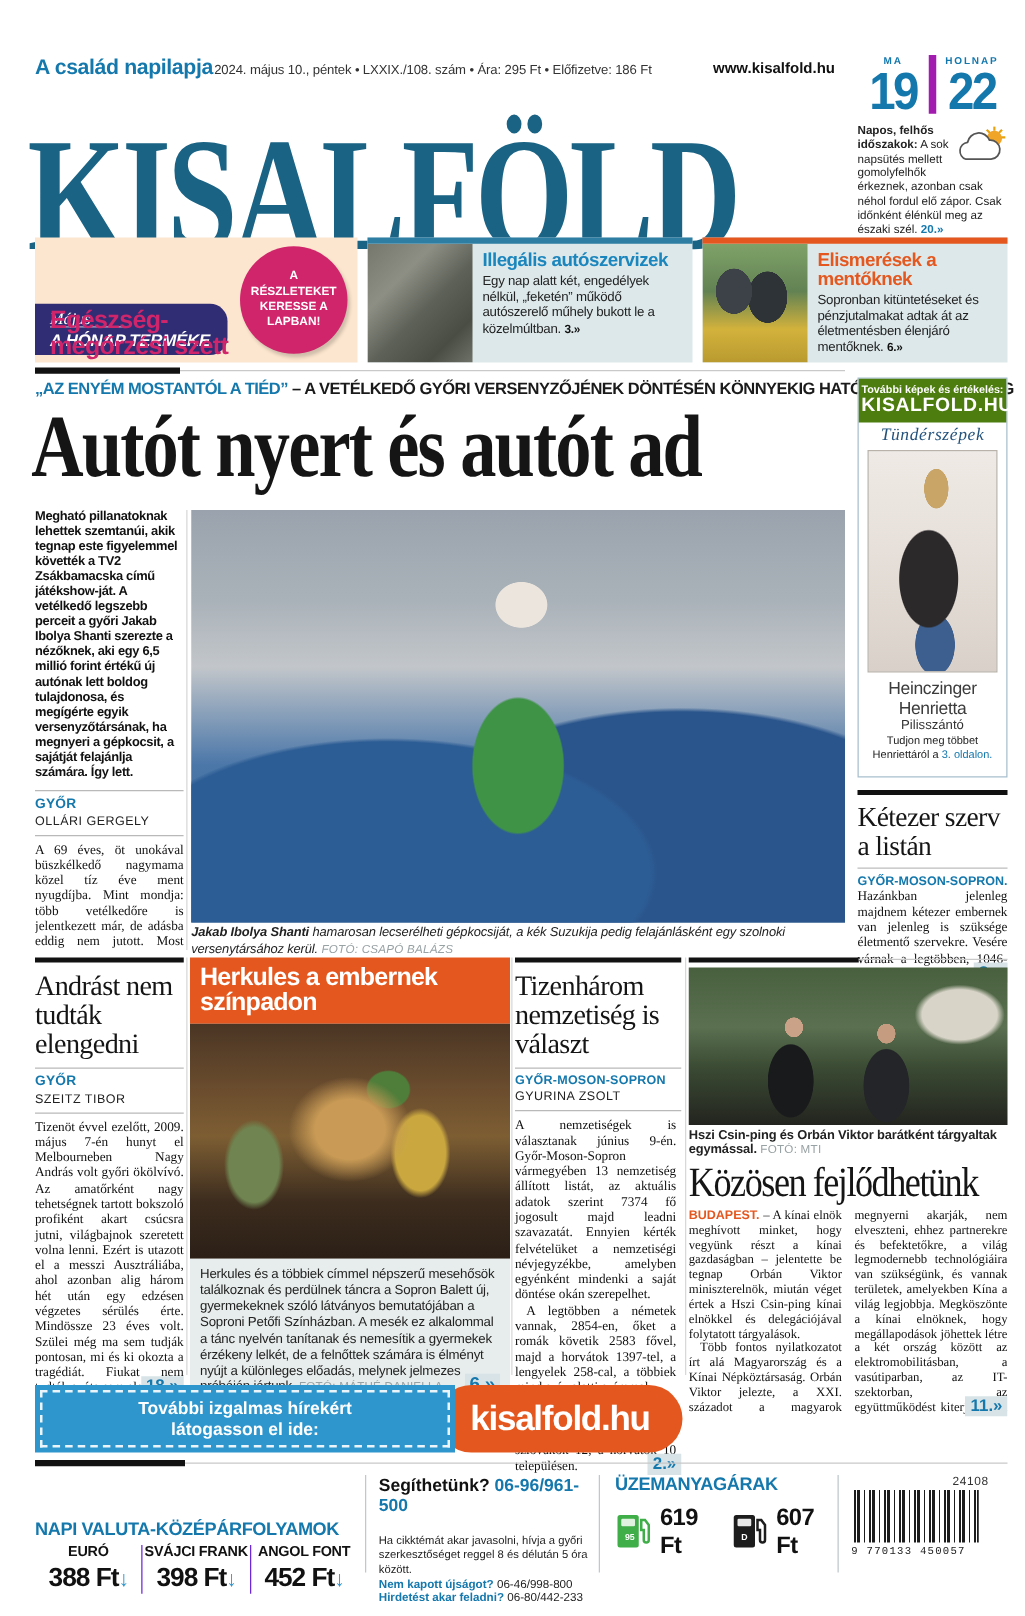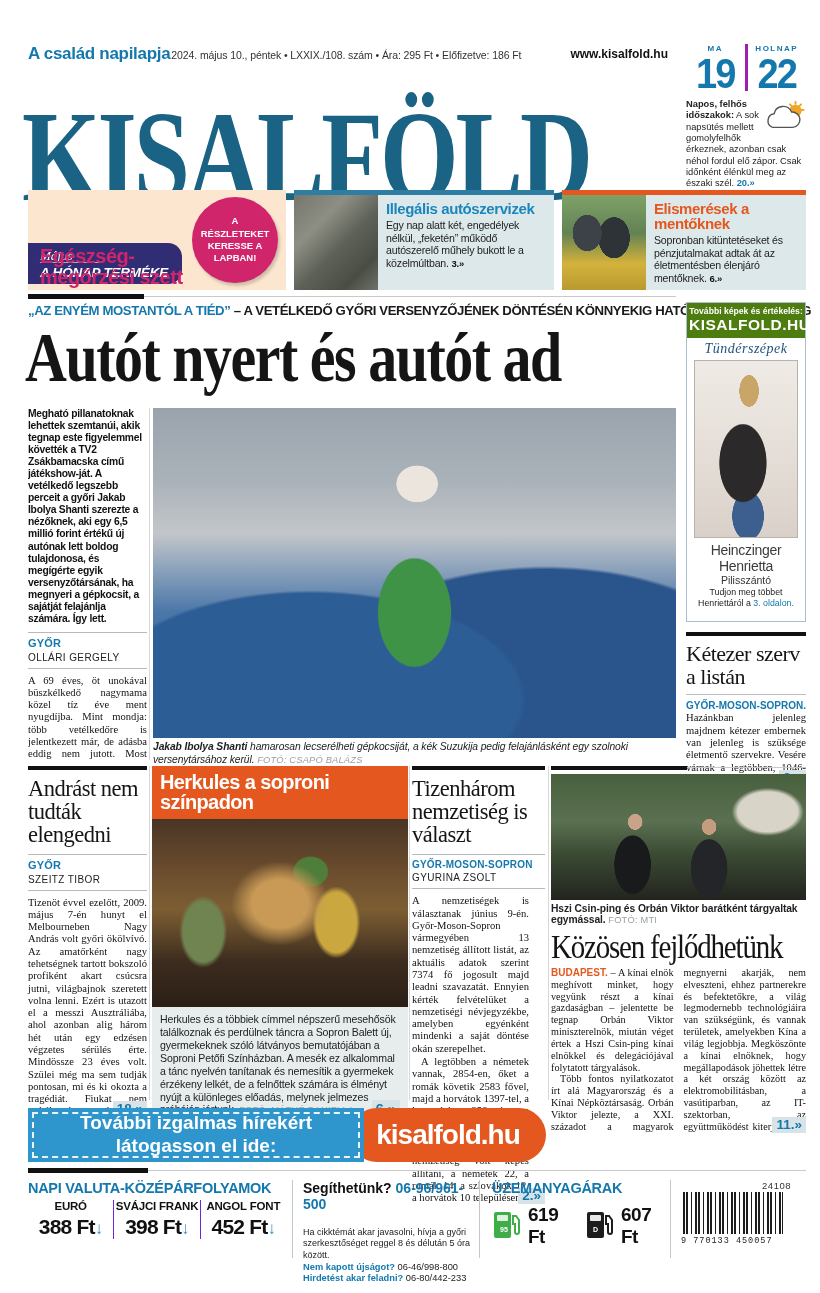--- a/index.html
+++ b/index.html
@@ -15,21 +15,21 @@
 
   
   .masthead{left:22px;top:92px;width:655px;font-family:"Liberation Serif",serif;font-weight:bold;
             font-size:101px;line-height:1;color:#1a6384;letter-spacing:-3px;
             transform:scaleY(1.28);transform-origin:left top;white-space:nowrap;}
 
   
   .weather{left:686px;top:44px;width:120px;}
   .w-cols{display:flex;text-align:center;}
   .w-col{width:50%;}
-  .w-col.right{border-left:3px solid #a21caf;}
+  .w-col.right{border-left:6px solid #a21caf;}
   .w-label{font-size:8px;font-weight:bold;color:#1478ad;letter-spacing:1.5px;}
   .w-temp{font-size:38px;font-weight:bold;color:#1478ad;line-height:1;letter-spacing:-2px;
           font-family:"Liberation Sans",sans-serif;transform:scaleY(1.1);transform-origin:center top;}
   .w-text{margin-top:8px;font-size:9.3px;line-height:1.22;color:#222;}
   .w-text b{font-weight:bold;}
   .w-icon{float:right;margin:2px 0 2px 4px;}
   .w-ref{color:#1478ad;font-weight:bold;}
 
   
   .promos{left:28px;top:190px;width:778px;height:100px;display:flex;gap:8px;}
@@ -134,21 +134,21 @@
       radial-gradient(70px 60px at 50% 45%,#c89a55 0 40%,transparent 70%),
       radial-gradient(40px 60px at 20% 60%,#6f8450 0 50%,transparent 60%),
       radial-gradient(40px 60px at 72% 55%,#caa83f 0 50%,transparent 60%),
       radial-gradient(30px 26px at 62% 28%,#4f7d3a 0 55%,transparent 60%),
       linear-gradient(180deg,#4a3524 0%,#6b4d2e 28%,#7d5e33 48%,#3c2c1e 76%,#2b1f16 100%);}
   .colB-cap{background:#e7edec;padding:6px 8px 8px 8px;font-size:10.6px;line-height:1.22;color:#222;
         position:relative;letter-spacing:-0.15px;}
   .colB-cap .badge{position:absolute;right:8px;bottom:7px;font-size:15px;}
 
   .colC{left:412px;top:766px;width:133px;height:400px;position:absolute;}
-  .colC p{margin:0 16px 1px 0;}
+  .colC p{margin:0 4px 1px 0;}
   .indent{text-indent:9px;}
 
   .colD{left:551px;top:766px;width:255px;height:360px;position:absolute;}
   .colD-rule{position:relative;height:5px;}
   .colD-rule .blk{position:absolute;left:0;top:0;width:136px;height:4px;background:#111;}
   .colD-rule .gry{position:absolute;left:136px;top:1px;right:0;height:1px;background:#c9c9c9;}
   .xi-photo{margin-top:3px;height:126px;background:
       radial-gradient(30px 48px at 32% 72%,#191a1c 0 60%,transparent 62%),
       radial-gradient(30px 48px at 62% 75%,#232528 0 60%,transparent 62%),
       radial-gradient(12px 13px at 33% 38%,#caa287 0 60%,transparent 62%),
@@ -162,33 +162,33 @@
   .colD-body{position:relative;margin-top:8px;column-count:2;column-gap:10px;height:168px;overflow:hidden;
         font-family:"Liberation Serif",serif;font-size:10.2px;line-height:1.16;text-align:justify;color:#111;}
   .colD-body p{margin:0;}
   .colD .badge-abs{bottom:2px;}
   .loc-orange{color:#e4581f;font-weight:bold;font-family:"Liberation Sans",sans-serif;font-size:10px;}
 
   
   .banner{left:28px;top:1108px;width:518px;height:54px;display:flex;}
   .banner-blue{flex:1;background:#2e96cc;position:relative;display:flex;align-items:center;justify-content:center;}
   .banner-blue .dash{position:absolute;inset:4px;border:2px dashed rgba(255,255,255,.9);}
-  .banner-text{color:#fff;font-weight:bold;font-size:19px;text-align:center;line-height:1.2;position:relative;}
+  .banner-text{color:#fff;font-weight:bold;font-size:14px;text-align:center;line-height:1.2;position:relative;}
   .banner-orange{width:196px;background:#e4581f;border-radius:28px;margin-left:-14px;display:flex;
         align-items:center;justify-content:center;color:#fff;font-weight:bold;font-size:28px;letter-spacing:-1px;}
 
   
   .footer-line{left:28px;top:1168px;width:778px;height:5px;}
   .footer-line .blk{position:absolute;left:0;top:0;width:120px;height:5px;background:#111;}
   .footer-line .gry{position:absolute;left:120px;top:2px;right:0;height:1px;background:#c9c9c9;}
   .footer{left:28px;top:1180px;width:778px;height:78px;display:flex;}
   .f-sec{box-sizing:border-box;}
   .f-div{width:1px;background:#bfc8cc;margin:0 0;}
   .f-title{color:#1478ad;font-weight:bold;font-size:14.5px;letter-spacing:-0.3px;}
-  .currency{width:264px;padding-right:6px;}
+  .currency{width:264px;padding-right:6px;margin-top:36px;}
   .cur-row{display:flex;margin-top:4px;}
   .cur-col{width:33.3%;text-align:center;}
   .cur-col + .cur-col{border-left:1px solid #6d28d9;}
   .cur-name{font-size:11.5px;font-weight:bold;letter-spacing:-0.2px;color:#111;}
   .cur-val{font-size:21px;font-weight:bold;letter-spacing:-0.8px;color:#111;margin-top:3px;}
   .arrow{color:#2e96cc;font-size:17px;font-weight:bold;}
   .help{width:186px;padding:0 8px 0 10px;}
   .help-title{font-size:14px;font-weight:bold;color:#111;}
   .help-title .phone{color:#1478ad;}
   .help-text{font-size:9px;line-height:1.25;color:#222;margin-top:15px;}
@@ -340,21 +340,21 @@
     </div>
     <div class="body-wrap">
       <div class="serif-body">Tizenöt évvel ezelőtt, 2009. május 7-én hunyt el Melbourneben Nagy András volt győri ökölvívó. Az amatőrként nagy tehetségnek tartott bokszoló profiként akart csúcsra jutni, világbajnok szeretett volna lenni. Ezért is utazott el a messzi Ausztráliába, ahol azonban alig három hét után egy edzésen végzetes sérülés érte. Mindössze 23 éves volt. Szülei még ma sem tudják pontosan, mi és ki okozta a tragédiát. Fiukat nem tudták azóta sem elengedni.</div>
       <span class="badge badge-abs">18.»</span>
     </div>
   </div>
 
   <div class="vline" style="left:149px;top:766px;height:334px;"></div>
 
   <div class="colB">
-    <div class="colB-bar">Herkules a soproni színpadon</div>
+    <div class="colB-bar">Herkules a embernek színpadon</div>
     <div class="herkules-photo"></div>
     <div class="colB-cap">
       <span>Herkules és a többiek címmel népszerű mesehősök találkoznak és perdülnek táncra a Sopron Balett új, gyermekeknek szóló látványos bemutatójában a Soproni Petőfi Színházban. A mesék ez alkalommal a tánc nyelvén tanítanak és nemesítik a gyermekek érzékeny lelkét, de a felnőttek számára is élményt nyújt a különleges előadás, melynek jelmezes próbáján jártunk. </span><span class="cap-credit">FOTÓ: MÁTHÉ DANIELLA</span>
       <span class="badge">6.»</span>
     </div>
   </div>
 
   <div class="vline" style="left:409px;top:766px;height:334px;"></div>
 
   <div class="colC">

